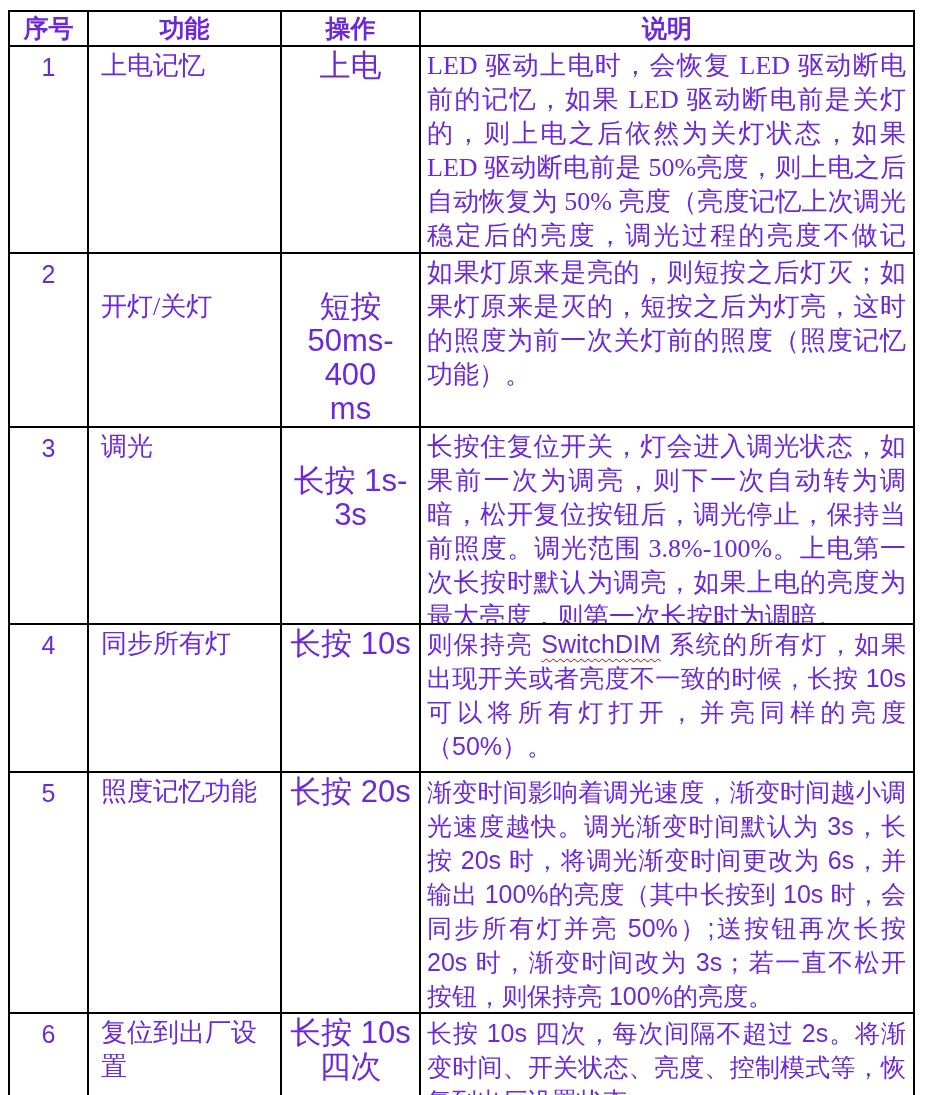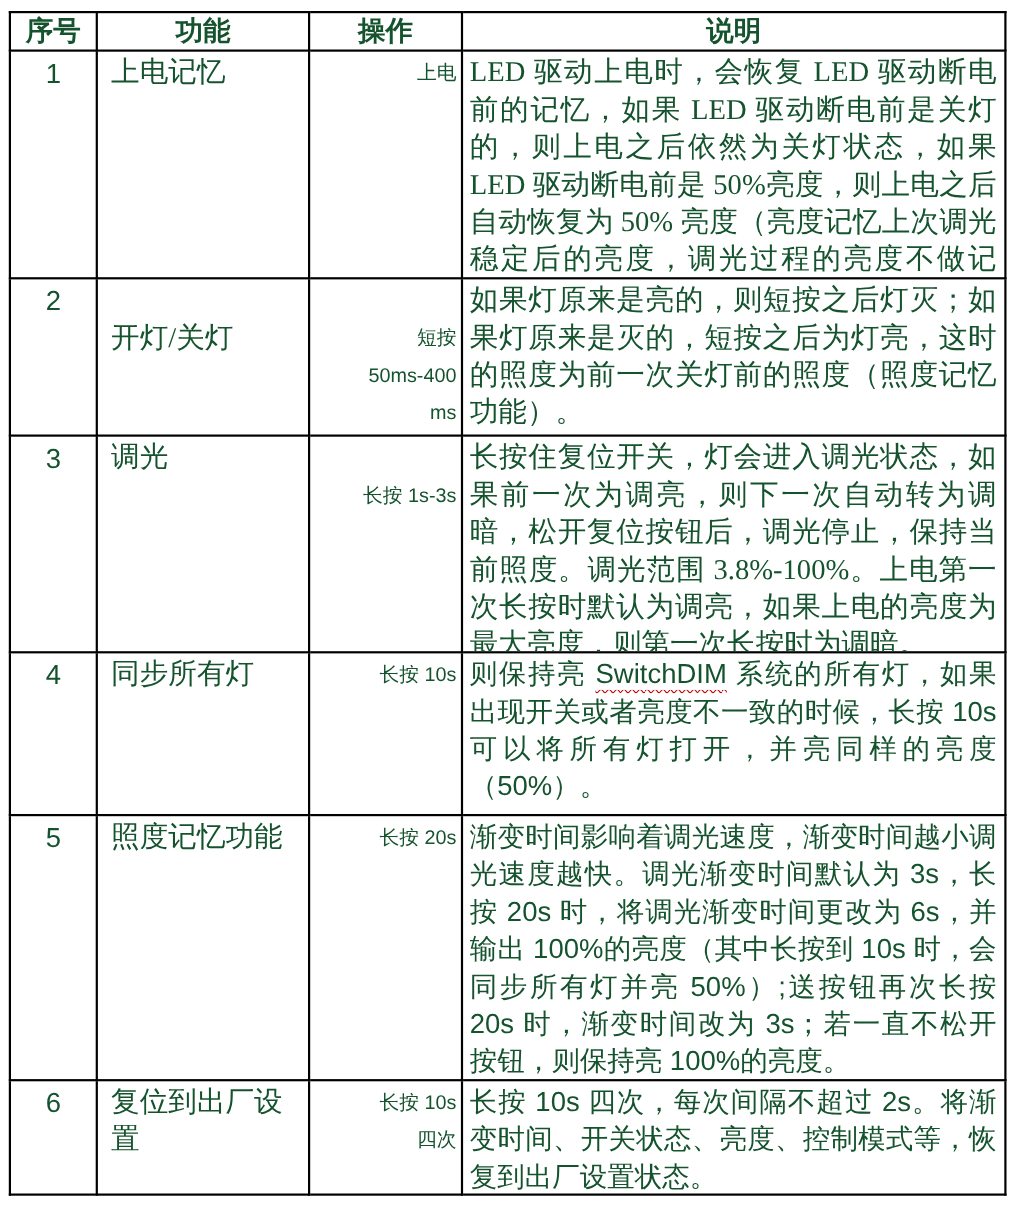--- a/index.html
+++ b/index.html
@@ -2,21 +2,21 @@
 <html><head>
 <meta charset="utf-8">
 <style>
   html,body{margin:0;padding:0;background:#ffffff;}
   .page{
     position:relative;
     width:925px;height:1095px;
     background:#ffffff;
     overflow:hidden;
     font-family:"Liberation Serif","DejaVu Serif",serif;
-    color:#14532d;
+    color:#6d28d9;
   }
   table.func-table{
     position:absolute;left:8px;top:10px;
     width:905px;
     border-collapse:collapse;
     table-layout:fixed;
   }
   .func-table col.c1{width:79px;}
   .func-table col.c2{width:193px;}
   .func-table col.c3{width:139px;}
@@ -51,22 +51,22 @@
   }
   td.func{
     font-size:26px;
     text-align:left;
     line-height:34px;
     padding:2px 12px 0 12px;
     white-space:pre-line;
   }
   td.op{
     font-family:"Liberation Sans","DejaVu Sans",sans-serif;
-    font-size:18px;
-    text-align:right;
+    font-size:31px;
+    text-align:center;
     line-height:34px;
     padding:2px 4px 0 4px;
     white-space:pre-line;
   }
   td.desc{
     font-size:26px;
     line-height:34px;
     padding:2px 7px 0 6px;
     text-align:justify;
     text-justify:inter-character;

